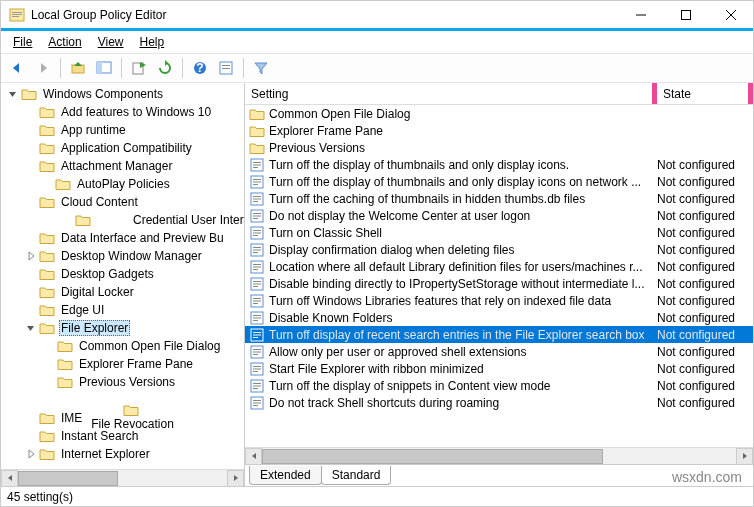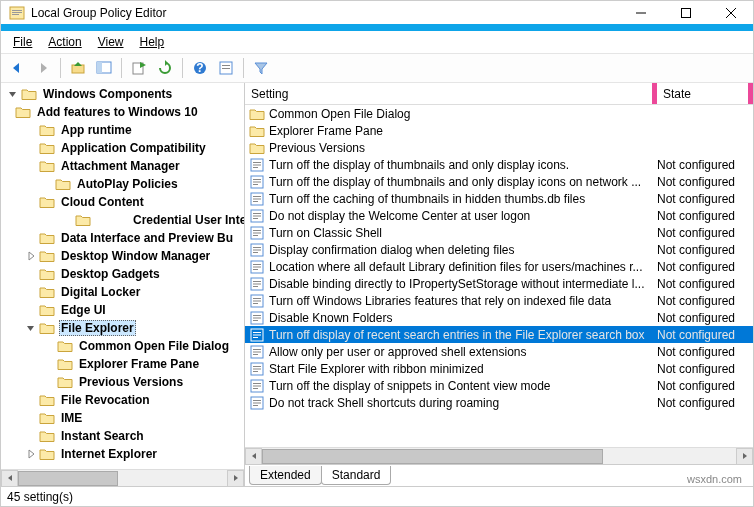--- a/index.html
+++ b/index.html
@@ -1,51 +1,51 @@
 <!DOCTYPE html>
 <html><head>
 <meta charset="utf-8">
 <style>
 * { box-sizing: border-box; margin: 0; padding: 0; font-family: "Segoe UI", Tahoma, sans-serif; font-size: 12px; }
 body { background: #fff; width: 754px; height: 507px; overflow: hidden; border: 1px solid #ccc; display: flex; flex-direction: column; }
-.titlebar { height: 30px; display: flex; align-items: center; padding: 0 0 0 8px; background: #fff; border-bottom: 7px solid #0ea5e9; }
+.titlebar { height: 30px; display: flex; align-items: center; padding: 0 0 0 8px; background: #fff; border-bottom: 3px solid #0ea5e9; }
 .titlebar .app-icon { width: 16px; height: 16px; margin-right: 6px; }
 .titlebar .title { flex: 1; color: #000; }
 .winbtns { display: flex; height: 100%; }
 .winbtn { width: 45px; display: flex; align-items: center; justify-content: center; }
 .menubar { height: 22px; display: flex; align-items: center; padding: 0 4px; background: #fff; }
 .menubar .menu { padding: 2px 8px; }
 .menubar .menu span { text-decoration: underline; text-decoration-color: #000; text-underline-offset: 1px; }
 .toolbar { height: 30px; display: flex; align-items: center; padding: 2px 4px; border-top: 1px solid #e5e5e5; border-bottom: 1px solid #e5e5e5; background: #fdfdfd; gap: 2px; }
 .tbtn { width: 24px; height: 24px; display: flex; align-items: center; justify-content: center; border: 1px solid transparent; }
 .tsep { width: 1px; height: 20px; background: #ccc; margin: 0 3px; }
 .content { flex: 1; display: flex; min-height: 0; }
 .tree-pane { width: 244px; border-right: 1px solid #ccc; display: flex; flex-direction: column; }
 .tree { flex: 1; overflow: auto; padding: 2px 0; }
 .tree-item { display: flex; align-items: center; height: 18px; white-space: nowrap; padding-right: 4px; }
 .tree-item .expander { width: 12px; height: 12px; display: flex; align-items: center; justify-content: center; margin-right: 2px; flex-shrink: 0; }
 .tree-item .folder { width: 16px; height: 14px; margin-right: 4px; flex-shrink: 0; }
 .tree-item.selected .label { background: #cce8ff; border: 1px dotted #666; padding: 0 1px; }
-.tree-item .label { padding: 0 2px; font-weight: bold; }
+.tree-item .label { padding: 0 2px; }
 .list-pane { flex: 1; display: flex; flex-direction: column; min-width: 0; }
 .list-header { height: 22px; display: flex; align-items: center; border-bottom: 1px solid #ddd; background: #fff; }
 .list-header .col { padding: 0 6px; height: 100%; display: flex; align-items: center; border-right: 5px solid #ec4899; }
 .col-setting { flex: 1; }
 .col-state { width: 96px; }
 .list-body { flex: 1; overflow: auto; }
 .list-row { display: flex; align-items: center; height: 17px; padding-left: 4px; white-space: nowrap; }
 .list-row.selected { background: #0078d7; color: #e5e5e5; }
 .list-row .row-icon { width: 16px; height: 16px; margin-right: 4px; flex-shrink: 0; display:flex; align-items:center; justify-content:center; }
 .list-row .row-text { flex: 1; overflow: hidden; text-overflow: ellipsis; }
 .list-row .row-state { width: 96px; overflow: hidden; }
 .tabs { height: 22px; display: flex; align-items: flex-end; padding-left: 4px; border-top: 1px solid #ccc; background: #fff; }
 .tab { padding: 2px 10px; border: 1px solid #aaa; border-top: none; border-bottom-left-radius: 4px; border-bottom-right-radius: 4px; margin-right: -1px; background: #f5f5f5; position: relative; top: -1px; }
 .tab.active { background: #fff; }
 .statusbar { height: 20px; border-top: 1px solid #ccc; display: flex; align-items: center; padding: 0 6px; font-size: 11px; }
-.footer-brand { position: absolute; bottom: 22px; right: 12px; color: #888; font-size: 11px; }
+.footer-brand { position: absolute; bottom: 22px; right: 12px; color: #888; font-size: 14px; }
 .hscroll { height: 17px; background: #f0f0f0; border-top: 1px solid #ddd; display: flex; align-items: center; }
 .hscroll .arrow { width: 17px; height: 17px; background:#e8e8e8; display:flex;align-items:center;justify-content:center;border:1px solid #ccc; }
 .hscroll .track { flex:1; height: 17px; position: relative; }
 .hscroll .thumb { position:absolute; left:0; top:0; height:15px; margin-top:1px; width:60%; background:#c8c8c8; border:1px solid #aaa; }
 svg { display: block; }
 </style>
 </head>
 <body>
 
 <div class="titlebar">
@@ -154,21 +154,21 @@
               <path d="M1 3 L8 3 L4.5 8 Z" fill="#595959"></path>
             </svg>
           </span>
           <span class="folder">
             <svg width="16" height="14">
               <path d="M1 3 L6 3 L7.5 4.5 L15 4.5 L15 12.5 L1 12.5 Z" fill="#fceaa8" stroke="#caa43c"></path>
             </svg>
           </span>
           <span class="label">Windows Components</span>
         </div>
-        <div class="tree-item" style="">
+        <div class="tree-item" style="padding-left: 24px;">
           <span class="expander"></span>
           <span class="folder">
             <svg width="16" height="14">
               <path d="M1 3 L6 3 L7.5 4.5 L15 4.5 L15 12.5 L1 12.5 Z" fill="#fceaa8" stroke="#caa43c"></path>
             </svg>
           </span>
           <span class="label">Add features to Windows 10</span>
         </div>
         <div class="tree-item" style="padding-left: 24px;">
           <span class="expander"></span>
@@ -306,21 +306,21 @@
         </div>
         <div class="tree-item" style="padding-left: 42px;">
           <span class="expander"></span>
           <span class="folder">
             <svg width="16" height="14">
               <path d="M1 3 L6 3 L7.5 4.5 L15 4.5 L15 12.5 L1 12.5 Z" fill="#fceaa8" stroke="#caa43c"></path>
             </svg>
           </span>
           <span class="label">Previous Versions</span>
         </div>
-        <div class="tree-item" style="padding-left: 24px;">
+        <div class="tree-item" style="padding-left: 24px; flex-direction: column;">
           <span class="expander"></span>
           <span class="folder">
             <svg width="16" height="14">
               <path d="M1 3 L6 3 L7.5 4.5 L15 4.5 L15 12.5 L1 12.5 Z" fill="#fceaa8" stroke="#caa43c"></path>
             </svg>
           </span>
           <span class="label">File Revocation</span>
         </div>
         <div class="tree-item" style="padding-left: 24px;">
           <span class="expander"></span>

